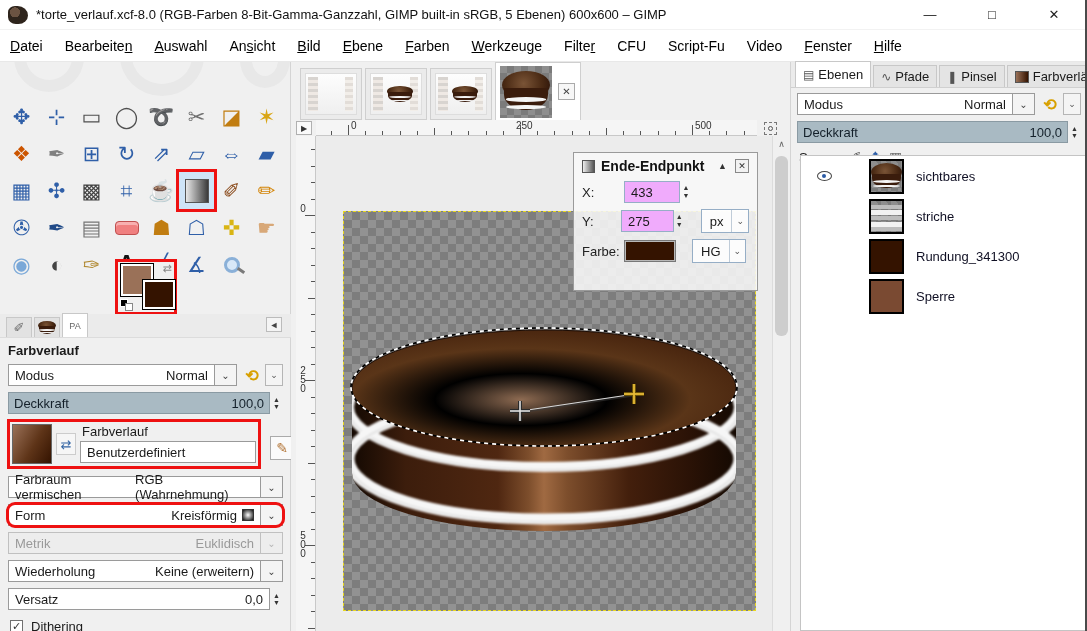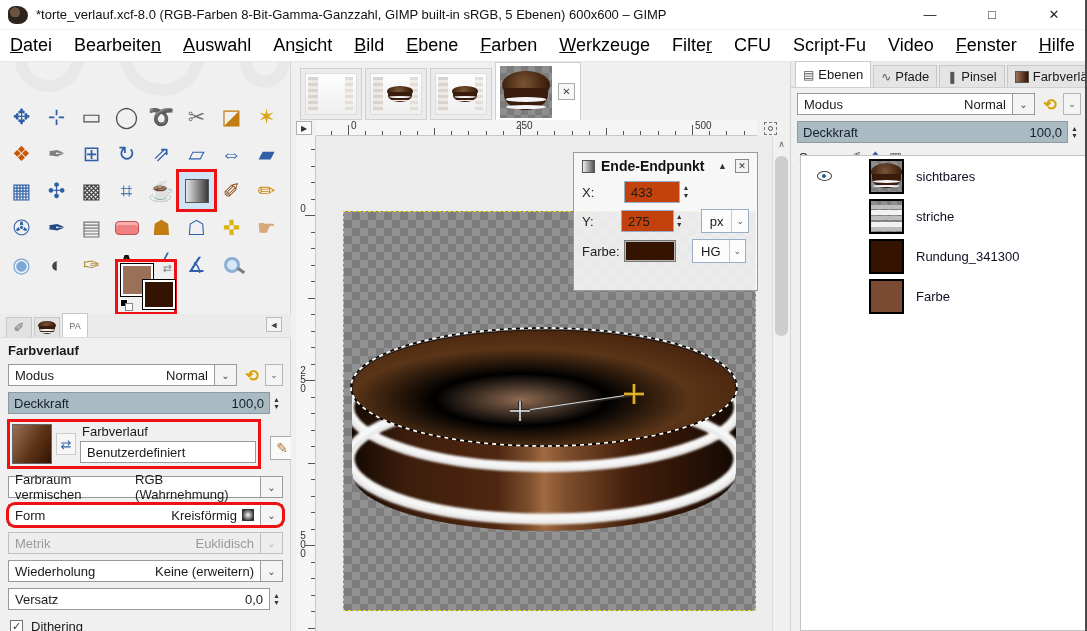--- a/index.html
+++ b/index.html
@@ -7,21 +7,21 @@
          font-family:"Liberation Sans",sans-serif;color:#1a1a1a;border-right:2px solid #4a4a4a;box-sizing:border-box;}
   *{box-sizing:border-box;}
   .abs{position:absolute;}
   
   #titlebar{left:0;top:0;width:100%;height:30px;background:#fff;display:flex;align-items:center;border-bottom:1px solid #f2f2f2;}
   #gimp-logo{width:20px;height:18px;margin:0 8px 0 8px;background:radial-gradient(circle at 35% 35%,#6b5342 0 28%,#2e241c 29% 100%);border-radius:40% 60% 55% 45%;}
   #title-text{font-size:13px;color:#111;white-space:nowrap;}
   #win-buttons{margin-left:auto;display:flex;height:100%;}
   .winbtn{width:62px;display:flex;align-items:center;justify-content:center;font-size:13px;color:#222;}
   #menubar{left:0;top:30px;width:100%;height:32px;background:#fff;display:flex;align-items:center;padding-left:10px;border-bottom:1px solid #e8e8e8;}
-  .menu-item{font-size:18px;color:#000;margin-right:22px;white-space:nowrap;}
+  .menu-item{font-size:14px;color:#000;margin-right:22px;white-space:nowrap;}
   .menu-item u{text-decoration:underline;}
   
   #left-dock{left:0;top:62px;width:291px;height:569px;background:#f0f0f0;border-right:1px solid #d4d4d4;}
   #wilber{left:0;top:0;width:291px;height:46px;overflow:hidden;opacity:.55;}
   .wshape{position:absolute;border:12px solid #e2e2e2;border-radius:50%;background:transparent;}
   
   #tool-grid{left:4px;top:36px;width:284px;}
   .tool-row{display:flex;}
   .tool-cell{width:35px;height:37px;display:flex;align-items:center;justify-content:center;position:relative;}
   .tool-glyph{font-size:21px;line-height:1;}
@@ -105,21 +105,21 @@
   #v-scroll .thumb{position:absolute;left:2px;top:20px;width:13px;height:180px;background:#cdcdcd;border-radius:6px;}
   
   #endpoint-dialog{left:573px;top:152px;width:185px;height:139px;background:rgba(248,248,248,0.88);border:1px solid #9a9a9a;padding:5px 8px;font-size:13px;}
   #ep-title-row{display:flex;align-items:center;margin-bottom:7px;}
   #ep-grad-icon{width:13px;height:13px;border:1px solid #555;background:linear-gradient(90deg,#eee,#555);margin-right:6px;}
   #ep-title{font-weight:bold;font-size:14px;color:#111;}
   #ep-collapse{margin-left:auto;font-size:9px;color:#333;}
   #ep-close{width:14px;height:14px;border:1px solid #888;background:#f2f2f2;margin-left:8px;display:flex;align-items:center;justify-content:center;font-size:9px;color:#333;}
   .ep-row{display:flex;align-items:center;margin-bottom:6px;}
   .ep-label{width:42px;color:#222;}
-  .ep-input{width:56px;height:22px;background:#c2410c;border:1px solid #96aec6;display:flex;align-items:center;padding-left:6px;}
+  .ep-input{width:56px;height:22px;background:#f0abfc;border:1px solid #96aec6;display:flex;align-items:center;padding-left:6px;}
   .ep-spin{width:12px;height:22px;display:flex;flex-direction:column;justify-content:center;align-items:center;font-size:7px;line-height:1.1;color:#333;}
   .ep-select{height:24px;border:1px solid #96aec6;background:rgba(255,255,255,0.85);display:flex;align-items:center;padding:0 4px 0 8px;margin-left:16px;}
   .ep-select .dd{font-size:9px;color:#555;margin-left:8px;border-left:1px solid #c0ccd8;padding-left:4px;height:100%;display:flex;align-items:center;}
   #ep-color-swatch{width:52px;height:22px;border:1px solid #777;box-shadow:inset 0 0 0 1px #b8b8b8;}
   
   #right-dock{left:790px;top:62px;width:297px;height:569px;background:#f0f0f0;border-left:1px solid #d4d4d4;}
   #layers-tabbar{display:flex;align-items:flex-end;height:26px;padding-left:4px;background:#ebebeb;border-bottom:1px solid #d0d0d0;}
   .panel-tab{display:flex;align-items:center;height:22px;padding:0 7px;border:1px solid #c8c8c8;border-bottom:none;background:#e4e4e4;margin-right:2px;font-size:13px;white-space:nowrap;}
   .panel-tab.active{background:#fff;height:26px;font-weight:normal;}
   .panel-tab .ticon{margin-right:4px;font-size:12px;color:#555;}
@@ -722,18 +722,18 @@
           <div class="layer-name">striche</div>
         </div>
         <div class="layer-row">
           <div class="layer-eye"></div>
           <div class="layer-thumb" style="background: rgb(52, 19, 0);"></div>
           <div class="layer-name">Rundung_341300</div>
         </div>
         <div class="layer-row">
           <div class="layer-eye"></div>
           <div class="layer-thumb" style="background: rgb(122, 74, 50);"></div>
-          <div class="layer-name">Farbe</div>
+          <div class="layer-name">Sperre</div>
         </div>
       </div>
   </div>
 
 </div>
 
 </body></html>

